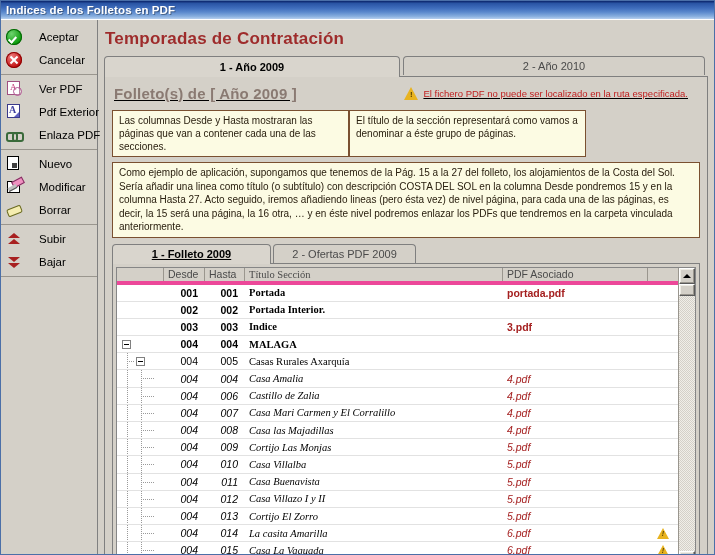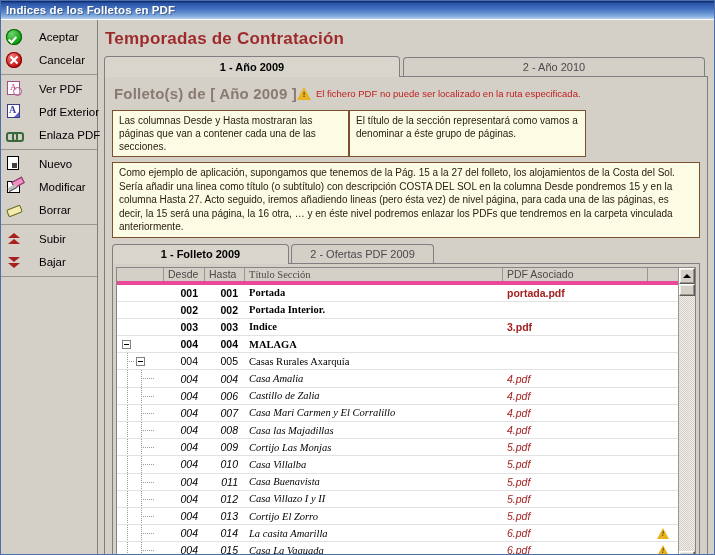--- a/index.html
+++ b/index.html
@@ -118,21 +118,21 @@
 
   #pagetitle {
     color: #9e2b2b;
     font-size: 17px;
     font-weight: bold;
     letter-spacing: .2px;
     margin: 5px 0 7px 1px;
   }
 
   
-  .tabstrip { display: flex; align-items: center; position: relative; z-index: 2; }
+  .tabstrip { display: flex; align-items: flex-start; position: relative; z-index: 2; }
   .tab {
     height: 19px;
     background: #d4d0c8;
     border: 1px solid #7f7f7f;
     border-bottom: none;
     border-radius: 4px 4px 0 0;
     display: flex; align-items: center; justify-content: center;
     font-size: 11px;
     color: #4a4a4a;
     cursor: default;
@@ -144,21 +144,21 @@
 
   .panel {
     background: #d4d0c8;
     border: 1px solid #7f7f7f;
     margin-top: -1px;
     padding: 6px 7px 7px 7px;
     position: relative;
   }
 
   
-  .folleto-row { display:flex; align-items:center; margin: 2px 12px 8px 2px; }
+  .folleto-row { display:flex; align-items:center; justify-content:space-between; margin: 2px 12px 8px 2px; text-decoration: underline; }
   .folleto-title { color:#8a7a72; font-size:15px; font-weight:bold; letter-spacing:.2px; }
   .errmsg { display:flex; align-items:center; gap:5px; }
   .errmsg .txt { color:#c02020; font-size:9.5px; white-space:nowrap; }
 
   .warn-tri { width:14px; height:13px; position:relative; flex:0 0 14px; }
   .warn-tri:before {
     content:""; position:absolute; left:0; top:0;
     border-left:7px solid transparent; border-right:7px solid transparent;
     border-bottom:13px solid #e8b320;
   }
@@ -178,21 +178,21 @@
     padding: 3px 5px 3px 6px;
     font-size: 10px;
     color: #2a2010;
     line-height: 13px;
   }
   .note.n1 { width: 237px; }
   .note.n2 { width: 237px; }
   .note.wide { width: 100%; margin-bottom: 6px; line-height: 13.5px; }
 
   
-  .tab.inner1 { width: 177px; height: 20px; }
+  .tab.inner1 { width: 159px; height: 20px; text-decoration: underline; }
   .tab.inner2 { width: 143px; margin-left: 2px; }
 
   .gridpanel {
     background:#d4d0c8;
     border:1px solid #7f7f7f;
     margin-top:-1px;
     padding:0;
   }
 
   

